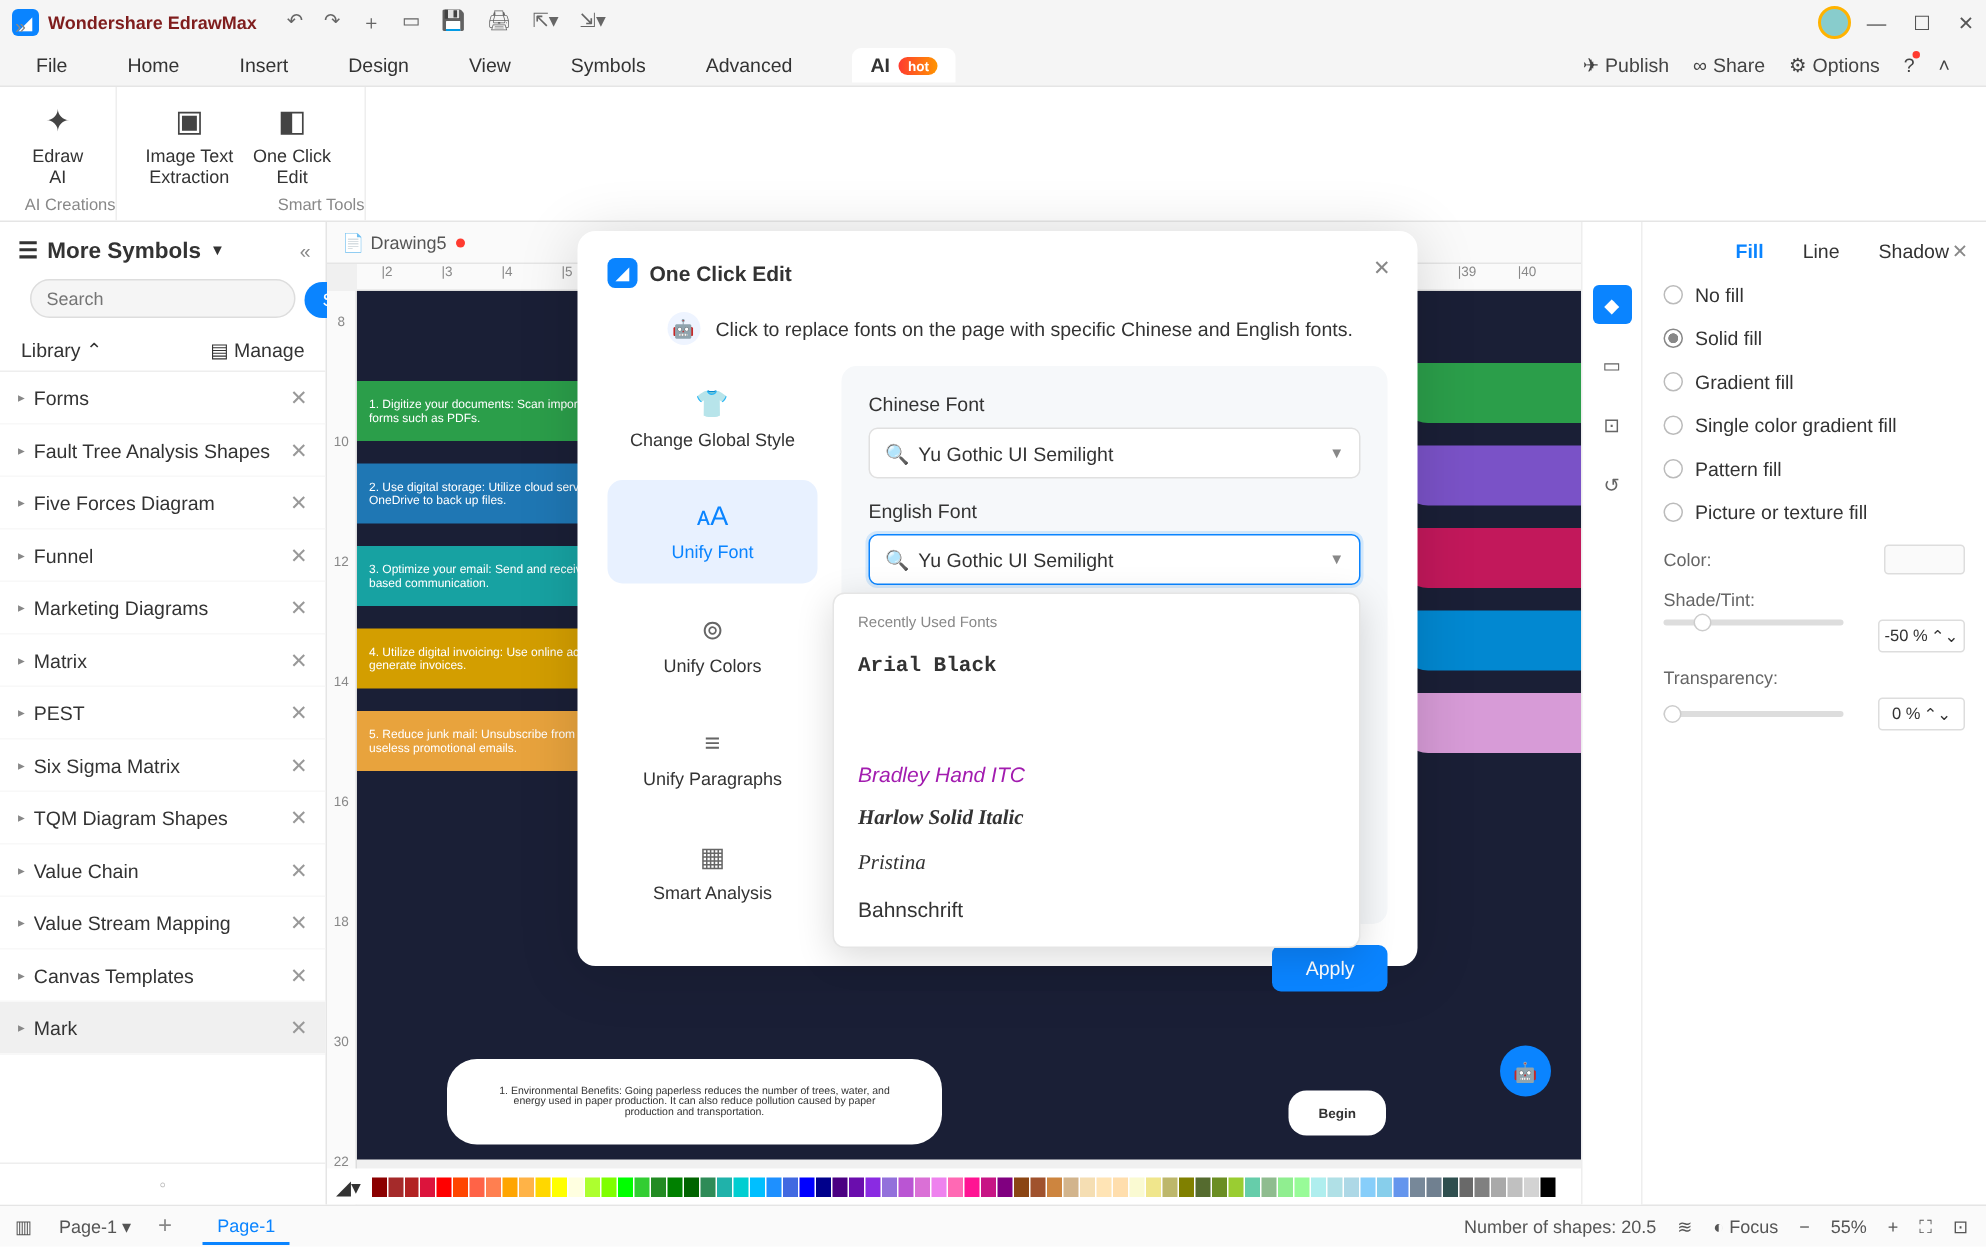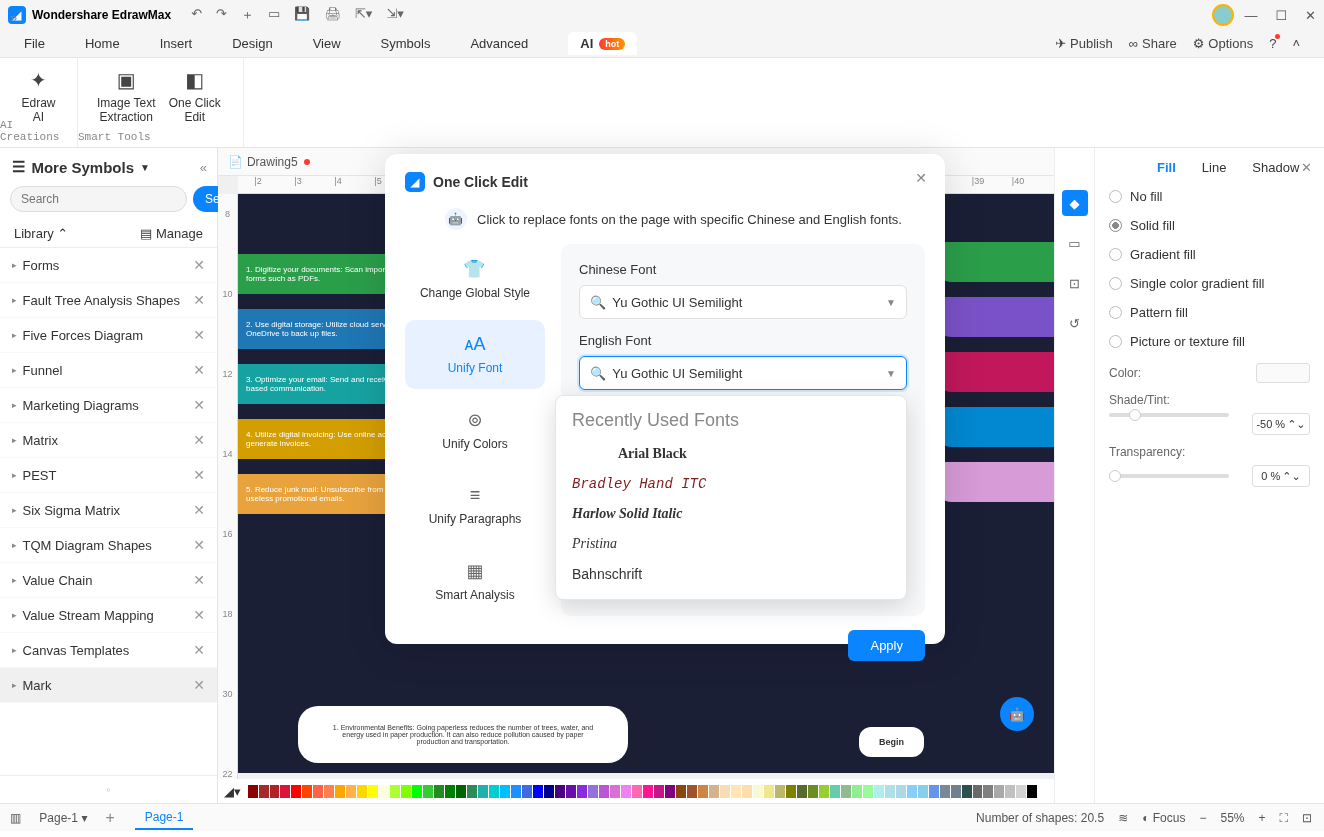--- a/index.html
+++ b/index.html
@@ -1,43 +1,43 @@
 <!DOCTYPE html>
 <html><head>
 <meta charset="utf-8">
 <style>
 * { box-sizing: border-box; margin: 0; padding: 0; font-family: -apple-system, "Segoe UI", Arial, sans-serif; }
 body { width: 1324px; height: 837px; overflow: hidden; background: #fff; font-size: 13px; color: #333; }
 .titlebar { height: 30px; background: #f5f5f5; display: flex; align-items: center; padding: 0 8px; }
 .titlebar .logo { width: 18px; height: 18px; background: #0a84ff; border-radius: 4px; margin-right: 6px; display: flex; align-items: center; justify-content: center; color: #fff; font-weight: bold; font-size: 11px; }
-.titlebar .title { font-size: 12px; font-weight: 600; color: #000000; }
+.titlebar .title { font-size: 12px; font-weight: 600; color: #7f1d1d; }
 .titlebar .toolicons { margin-left: 20px; display: flex; gap: 14px; color: #666; font-size: 13px; }
 .titlebar .spacer { flex: 1; }
 .titlebar .winbtns { display: flex; gap: 18px; color: #555; font-size: 13px; align-items: center; }
 .titlebar .avatar { width: 22px; height: 22px; border-radius: 50%; background: #8cc; border: 2px solid #ffb300; margin-right: 10px; }
 .menubar { height: 28px; background: #f5f5f5; display: flex; align-items: center; padding-left: 24px; border-bottom: 1px solid #e5e5e5; }
 .menubar .mitem { margin-right: 40px; font-size: 13px; color: #333; cursor: pointer; }
 .menubar .aitab { background: #fff; padding: 4px 12px; border-radius: 6px 6px 0 0; display: flex; align-items: center; gap: 6px; font-weight: 600; }
 .menubar .hot { background: linear-gradient(90deg,#ff3b30,#ff9500); color: #fff; font-size: 9px; padding: 1px 6px; border-radius: 8px; font-weight: 600; }
 .menubar .right { margin-left: auto; display: flex; gap: 16px; align-items: center; padding-right: 24px; color: #444; font-size: 13px; }
 .menubar .right .item { display: flex; align-items: center; gap: 4px; cursor: pointer; }
 .menubar .right .dot { position: relative; }
 .menubar .right .dot::after { content:""; position:absolute; top:-2px; right:-4px; width:5px; height:5px; background:#ff3b30; border-radius:50%; }
 .ribbon { height: 90px; background: #fff; border-bottom: 1px solid #e5e5e5; display: flex; }
 .ribbon .group { padding: 8px 14px 0; text-align: center; border-right: 1px solid #eee; }
 .ribbon .gicon { font-size: 20px; color: #444; margin: 2px auto 4px; }
 .ribbon .glabels { font-size: 12px; color: #333; line-height: 1.2; }
-.ribbon .gfoot { font-size: 11px; color: #888; position: absolute; bottom: 4px; left: 0; right: 0; text-align: left; font-family: Liberation Mono, monospace;}
+.ribbon .gfoot { font-size: 11px; color: #888; position: absolute; bottom: 4px; left: 0; right: 0; text-align: right;}
 .ribbon .grouprel { position: relative; width: 78px; }
 .ribbon .grouprel2 { position: relative; width: 166px; display:flex; }
 .main { display: flex; height: 655px; }
 .leftpanel { width: 218px; border-right: 1px solid #e5e5e5; display: flex; flex-direction: column; background:#fff; position:relative; }
 .leftpanel .hdr { display:flex; align-items:center; padding:10px 12px; font-weight:700; font-size:15px; gap:6px;}
 .leftpanel .collapse { position:absolute; right:10px; top:12px; color:#888; }
-.leftpanel .searchrow { display:flex; padding:0 10px 8px; gap:6px;}
+.leftpanel .searchrow { display:flex; padding:0 20px 8px; gap:6px;align-items:flex-end;}
 .leftpanel .searchrow input { flex:1; border:1px solid #ddd; border-radius:14px; padding:5px 10px; font-size:12px; background:#f5f5f5;}
 .leftpanel .searchbtn { background:#0a84ff; color:#fff; border:none; border-radius:14px; padding:5px 12px; font-size:12px;}
 .leftpanel .librow { display:flex; justify-content:space-between; padding:6px 14px; font-size:13px; color:#333; border-bottom:1px solid #eee;}
 .leftpanel .cats { flex:1; overflow:auto;}
 .leftpanel .cat { display:flex; align-items:center; padding:9px 12px; font-size:13px; color:#333; border-bottom:1px solid #f8f8f8;}
 .leftpanel .cat.sel { background:#f0f0f0;}
 .leftpanel .cat .tri { margin-right:6px; color:#888; font-size:9px;}
 .leftpanel .cat .x { margin-left:auto; color:#999; font-size:14px;}
 .leftpanel .pager { height:28px; border-top:1px solid #eee; display:flex; align-items:center; justify-content:center; color:#bbb;}
 .canvasarea { flex:1; display:flex; flex-direction:column; background:#f0f0f0; position:relative;}
@@ -93,24 +93,24 @@
 .modal .msitem.active .mico { color:#0a84ff;}
 .modal .mright { flex:1; background:#f6f8fa; border-radius:10px; padding:16px 18px;}
 .modal .flabel { font-size:13px; color:#333; margin-bottom:8px; margin-top:2px;}
 .modal .fsel { background:#fff; border:1px solid #e0e0e0; border-radius:6px; height:34px; display:flex; align-items:center; padding:0 10px; font-size:13px; color:#333; position:relative; margin-bottom:14px;}
 .modal .fsel.active { border-color:#0a84ff; box-shadow:0 0 0 2px rgba(10,132,255,.15);}
 .modal .fsel .sicon { color:#aaa; margin-right:6px;}
 .modal .fsel .caret { position:absolute; right:10px; color:#888; font-size:10px;}
 .modal .applyrow { display:flex; justify-content:flex-end; margin-top:14px;}
 .modal .applybtn { background:#0a84ff; color:#fff; border:none; border-radius:6px; padding:8px 22px; font-size:13px;}
 .dropdown { position:absolute; left:555px; top:395px; width:352px; background:#fff; border:1px solid #e5e5e5; border-radius:8px; box-shadow:0 6px 24px rgba(0,0,0,.15); z-index:200; padding:10px 0;}
-.dropdown .dhdr { padding:4px 16px 8px; font-size:18px; color:#888;}
+.dropdown .dhdr { padding:4px 16px 8px; font-size:10px; color:#888;}
 .dropdown .ditem { padding:7px 16px; font-size:14px; cursor:pointer;}
-.f-arialblack { font-weight:900; font-family:Liberation Serif, serif;margin-left:46px;}
-.f-bradley { font-style:italic; color:#7f1d1d; font-family:Liberation Mono, monospace; font-size:13px;}
+.f-arialblack { font-weight:900; font-family:Liberation Mono, monospace;}
+.f-bradley { font-style:italic; color:#a21caf; font-family:Liberation Sans, sans-serif; font-size:13px;margin-top:42px;}
 .f-pristina { font-style:italic; font-family:cursive; font-size:13px;}
 .f-harlow { font-style:italic; font-weight:700; font-family:cursive;}
 .chev { position:absolute; top:10px; left:10px; color:#888;}
 </style>
 </head>
 <body>
 
 <div class="titlebar">
   <div class="logo">◢</div>
   <div class="title">Wondershare EdrawMax</div>

